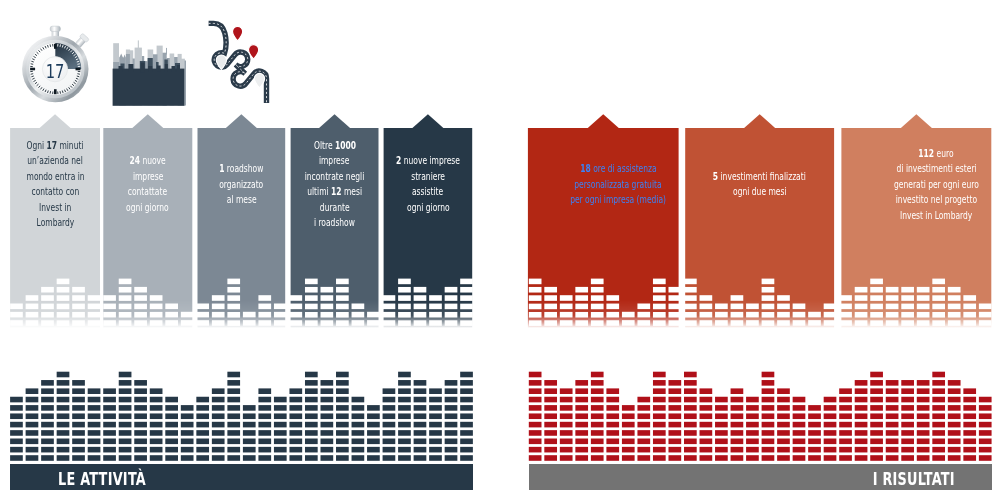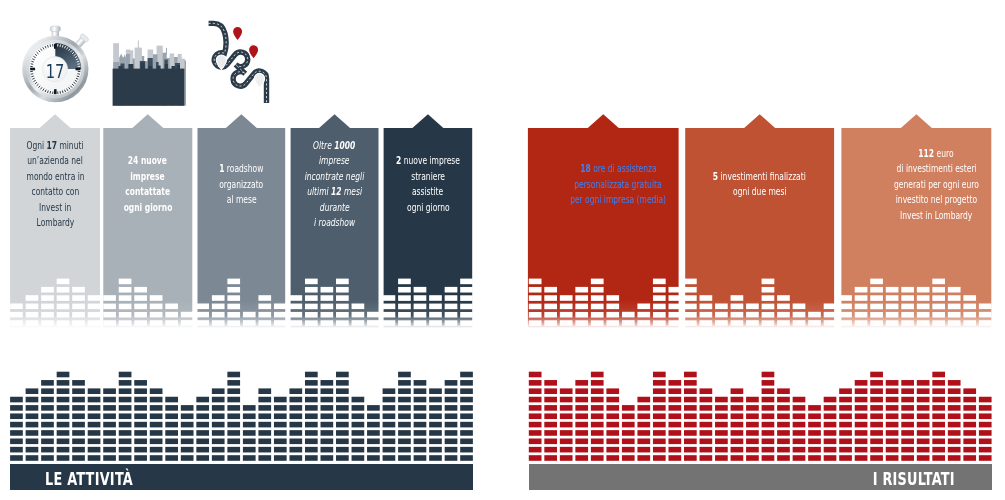--- a/index.html
+++ b/index.html
@@ -3,21 +3,21 @@
 <meta charset="utf-8">
 <style>
   html,body{margin:0;padding:0;background:#ffffff;}
   body{width:1005px;height:500px;overflow:hidden;
        font-family:"DejaVu Sans Condensed","DejaVu Sans",sans-serif;
        -webkit-font-smoothing:antialiased;}
   #stage{position:relative;width:1005px;height:500px;background:#fff;}
   .panel-txt{position:absolute;left:0;right:0;}
   .panel-txt p{margin:0;white-space:nowrap;font-size:10px;line-height:15.45px;text-align:center;}
   .panel-txt p span.sx{display:inline-block;transform:scaleX(0.84);transform-origin:center center;}
-  .footer-label{position:absolute;font-size:17px;letter-spacing:0.3px;color:#fff;font-weight:bold;}
+  .footer-label{position:absolute;font-size:17px;letter-spacing:0.3px;color:#fff;font-weight:bold;margin-left:13px;}
   .footer-label span{display:inline-block;transform:scaleX(0.84);transform-origin:left center;}
 </style>
 </head>
 <body>
 
 <div id="stage">
 
   <div class="section" id="left-section">
       <svg width="1005" height="500" viewBox="0 0 1005 500" style="position: absolute; left: 0px; top: 0px; overflow: visible;">
         <defs>
@@ -107,21 +107,21 @@
           <rect x="149.78" y="303.55" width="12.7" height="5.6" fill="#fff"></rect>
           <rect x="149.78" y="311.90" width="12.7" height="5.6" fill="#fff"></rect>
           <rect x="149.78" y="320.25" width="12.7" height="5.6" fill="#fff"></rect>
           <rect x="165.30" y="303.50" width="12.7" height="5.6" fill="#fff"></rect>
           <rect x="165.30" y="311.85" width="12.7" height="5.6" fill="#fff"></rect>
           <rect x="165.30" y="320.20" width="12.7" height="5.6" fill="#fff"></rect>
           <rect x="180.82" y="311.80" width="12.7" height="5.6" fill="#fff"></rect>
           <rect x="180.82" y="320.15" width="12.7" height="5.6" fill="#fff"></rect>
         </g>
       </svg>
-      <div class="panel-txt" style="left: 103.3px; width: 89px; top: 153.42px; color: rgb(255, 255, 255); font-weight: bold;">
+      <div class="panel-txt" style="left: 103.3px; width: 89px; top: 153.42px; color: rgb(255, 255, 255);">
         <p><span class="sx"><b>24</b><span> nuove</span></span></p>
         <p><span class="sx"><span>imprese</span></span></p>
         <p><span class="sx"><span>contattate</span></span></p>
         <p><span class="sx"><span>ogni giorno</span></span></p>
       </div>
       <svg width="1005" height="500" viewBox="0 0 1005 500" style="position: absolute; left: 0px; top: 0px; overflow: visible;">
         <defs>
           <linearGradient id="fade_p2_198" x1="0" y1="300" x2="0" y2="328" gradientUnits="userSpaceOnUse">
             <stop offset="0" stop-color="#fff"></stop>
             <stop offset="0.55" stop-color="#e0e0e0"></stop>
@@ -202,21 +202,21 @@
           <rect x="336.02" y="303.65" width="12.7" height="5.6" fill="#fff"></rect>
           <rect x="336.02" y="312.00" width="12.7" height="5.6" fill="#fff"></rect>
           <rect x="336.02" y="320.35" width="12.7" height="5.6" fill="#fff"></rect>
           <rect x="351.54" y="303.50" width="12.7" height="5.6" fill="#fff"></rect>
           <rect x="351.54" y="311.85" width="12.7" height="5.6" fill="#fff"></rect>
           <rect x="351.54" y="320.20" width="12.7" height="5.6" fill="#fff"></rect>
           <rect x="367.06" y="311.80" width="12.7" height="5.6" fill="#fff"></rect>
           <rect x="367.06" y="320.15" width="12.7" height="5.6" fill="#fff"></rect>
         </g>
       </svg>
-      <div class="panel-txt" style="left: 290.6px; width: 87.9px; top: 137.97px; color: rgb(255, 255, 255); font-style: italic;">
+      <div class="panel-txt" style="left: 290.6px; width: 87.9px; top: 137.97px; color: rgb(255, 255, 255);">
         <p><span class="sx"><span>Oltre </span><b>1000</b></span></p>
         <p><span class="sx"><span>imprese</span></span></p>
         <p><span class="sx"><span>incontrate negli</span></span></p>
         <p><span class="sx"><span>ultimi </span><b>12</b><span> mesi</span></span></p>
         <p><span class="sx"><span>durante</span></span></p>
         <p><span class="sx"><span>i roadshow</span></span></p>
       </div>
       <svg width="1005" height="500" viewBox="0 0 1005 500" style="position: absolute; left: 0px; top: 0px; overflow: visible;">
         <defs>
           <linearGradient id="fade_p4_384" x1="0" y1="300" x2="0" y2="328" gradientUnits="userSpaceOnUse">

